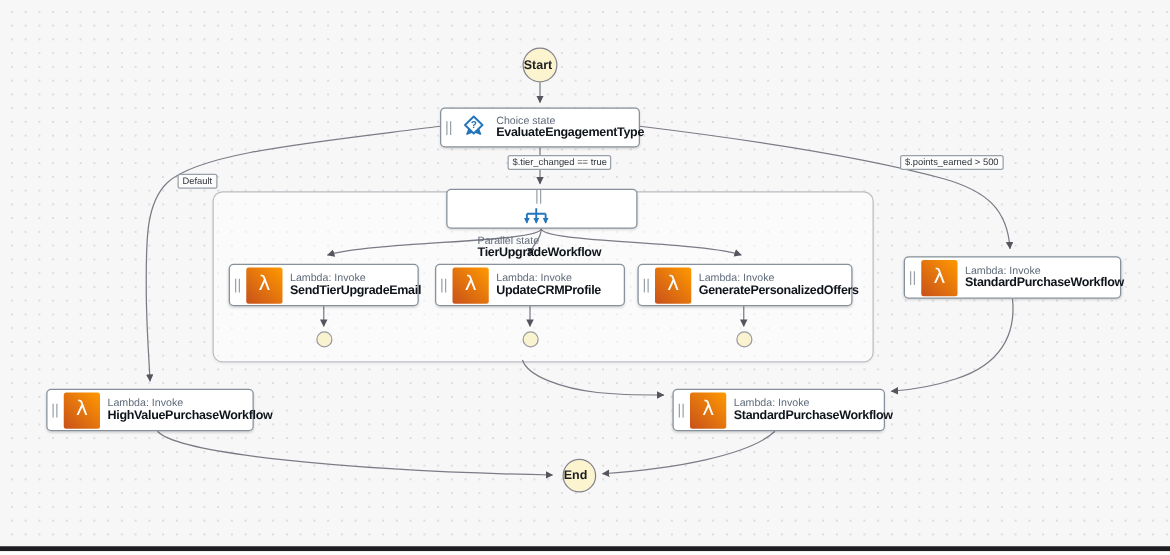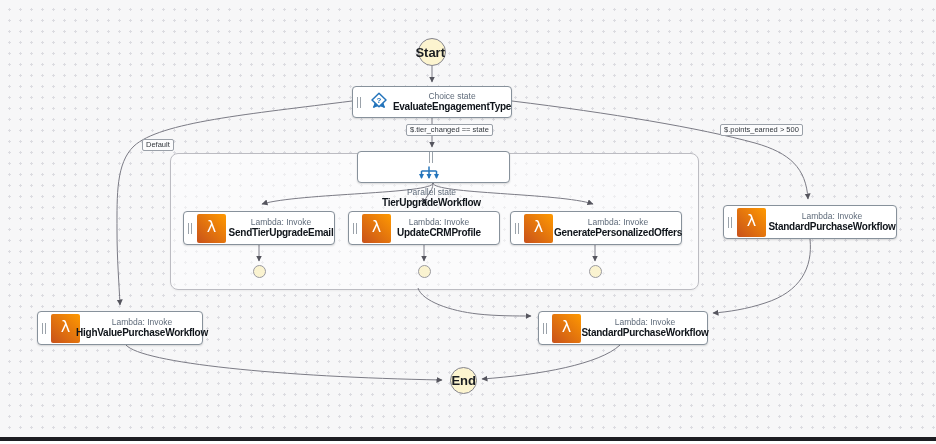--- a/index.html
+++ b/index.html
@@ -16,25 +16,25 @@
     box-shadow:0 1px 2px rgba(0,0,0,0.14);display:flex;align-items:center;
     box-sizing:border-box;z-index:2;padding-right:4px;cursor:pointer;}
   .handle{display:inline-block;width:2px;height:11px;flex:none;
     border-left:1px solid #9aa2aa;border-right:1px solid #9aa2aa;margin:0 5px 0 4px;}
   .lambda-icon{width:29px;height:29px;border-radius:2px;flex:none;margin-right:6px;
     background:linear-gradient(45deg,#c8511b,#ff9900);
     display:flex;align-items:center;justify-content:center;}
   .lam{color:#fff;font-size:16px;line-height:1;font-family:"DejaVu Sans",sans-serif;
     transform:translateY(-1px);}
   .bicon{width:24px;height:24px;flex:none;margin:0 6px 0 1px;}
-  .txt{display:flex;flex-direction:column;line-height:1.2;min-width:0;align-items:center;}
+  .txt{display:flex;flex-direction:column;line-height:1.2;min-width:0;}
   .type{font-size:8.5px;color:#5f6b7a;white-space:nowrap;}
   .name{font-size:10px;font-weight:700;letter-spacing:-0.25px;color:#0f141a;white-space:nowrap;}
   .circle{position:absolute;border-radius:50%;background:#fcf4cf;border:1px solid #83838d;
-    display:flex;align-items:center;justify-content:flex-end;font-size:13px;font-weight:600;
+    display:flex;align-items:center;justify-content:flex-start;font-size:10px;font-weight:600;
     color:#1a1d21;box-sizing:border-box;z-index:2;}
   .terminal{position:absolute;width:13px;height:13px;border-radius:50%;background:#faf3d0;
     border:1px solid #9a9aa0;box-sizing:border-box;z-index:2;}
   .elabel{position:absolute;font-size:7.5px;color:#30353b;background:#fcfcfd;
     border:1px solid #9aa0a8;border-radius:2px;padding:0 3px;line-height:10px;
     white-space:nowrap;z-index:3;}
   .bottombar{position:absolute;left:0;top:437px;width:936px;height:4px;background:#1d1d22;z-index:4;}
   .bottomwhite{position:absolute;left:0;top:441px;width:936px;height:3px;background:#ffffff;z-index:4;}
 </style>
 </head>
@@ -173,19 +173,19 @@
     <span class="txt">
       <span class="type">Lambda: Invoke</span>
       <span class="name">StandardPurchaseWorkflow</span>
     </span>
   </div>
 
   <div class="circle" style="left:450px;top:367px;width:27px;height:27px;">
     <span>End</span>
   </div>
 
-  <div class="elabel" style="left:406px;top:124px;">$.tier_changed == state</div>
+  <div class="elabel" style="left:406px;top:124px;">$.tier_changed == true</div>
   <div class="elabel" style="left:142px;top:139px;text-align:right;">Default</div>
   <div class="elabel" style="left:720px;top:124px;">$.points_earned &gt; 500</div>
 
   <div class="bottombar"></div>
   <div class="bottomwhite"></div>
 </div>
 
 </body></html>

